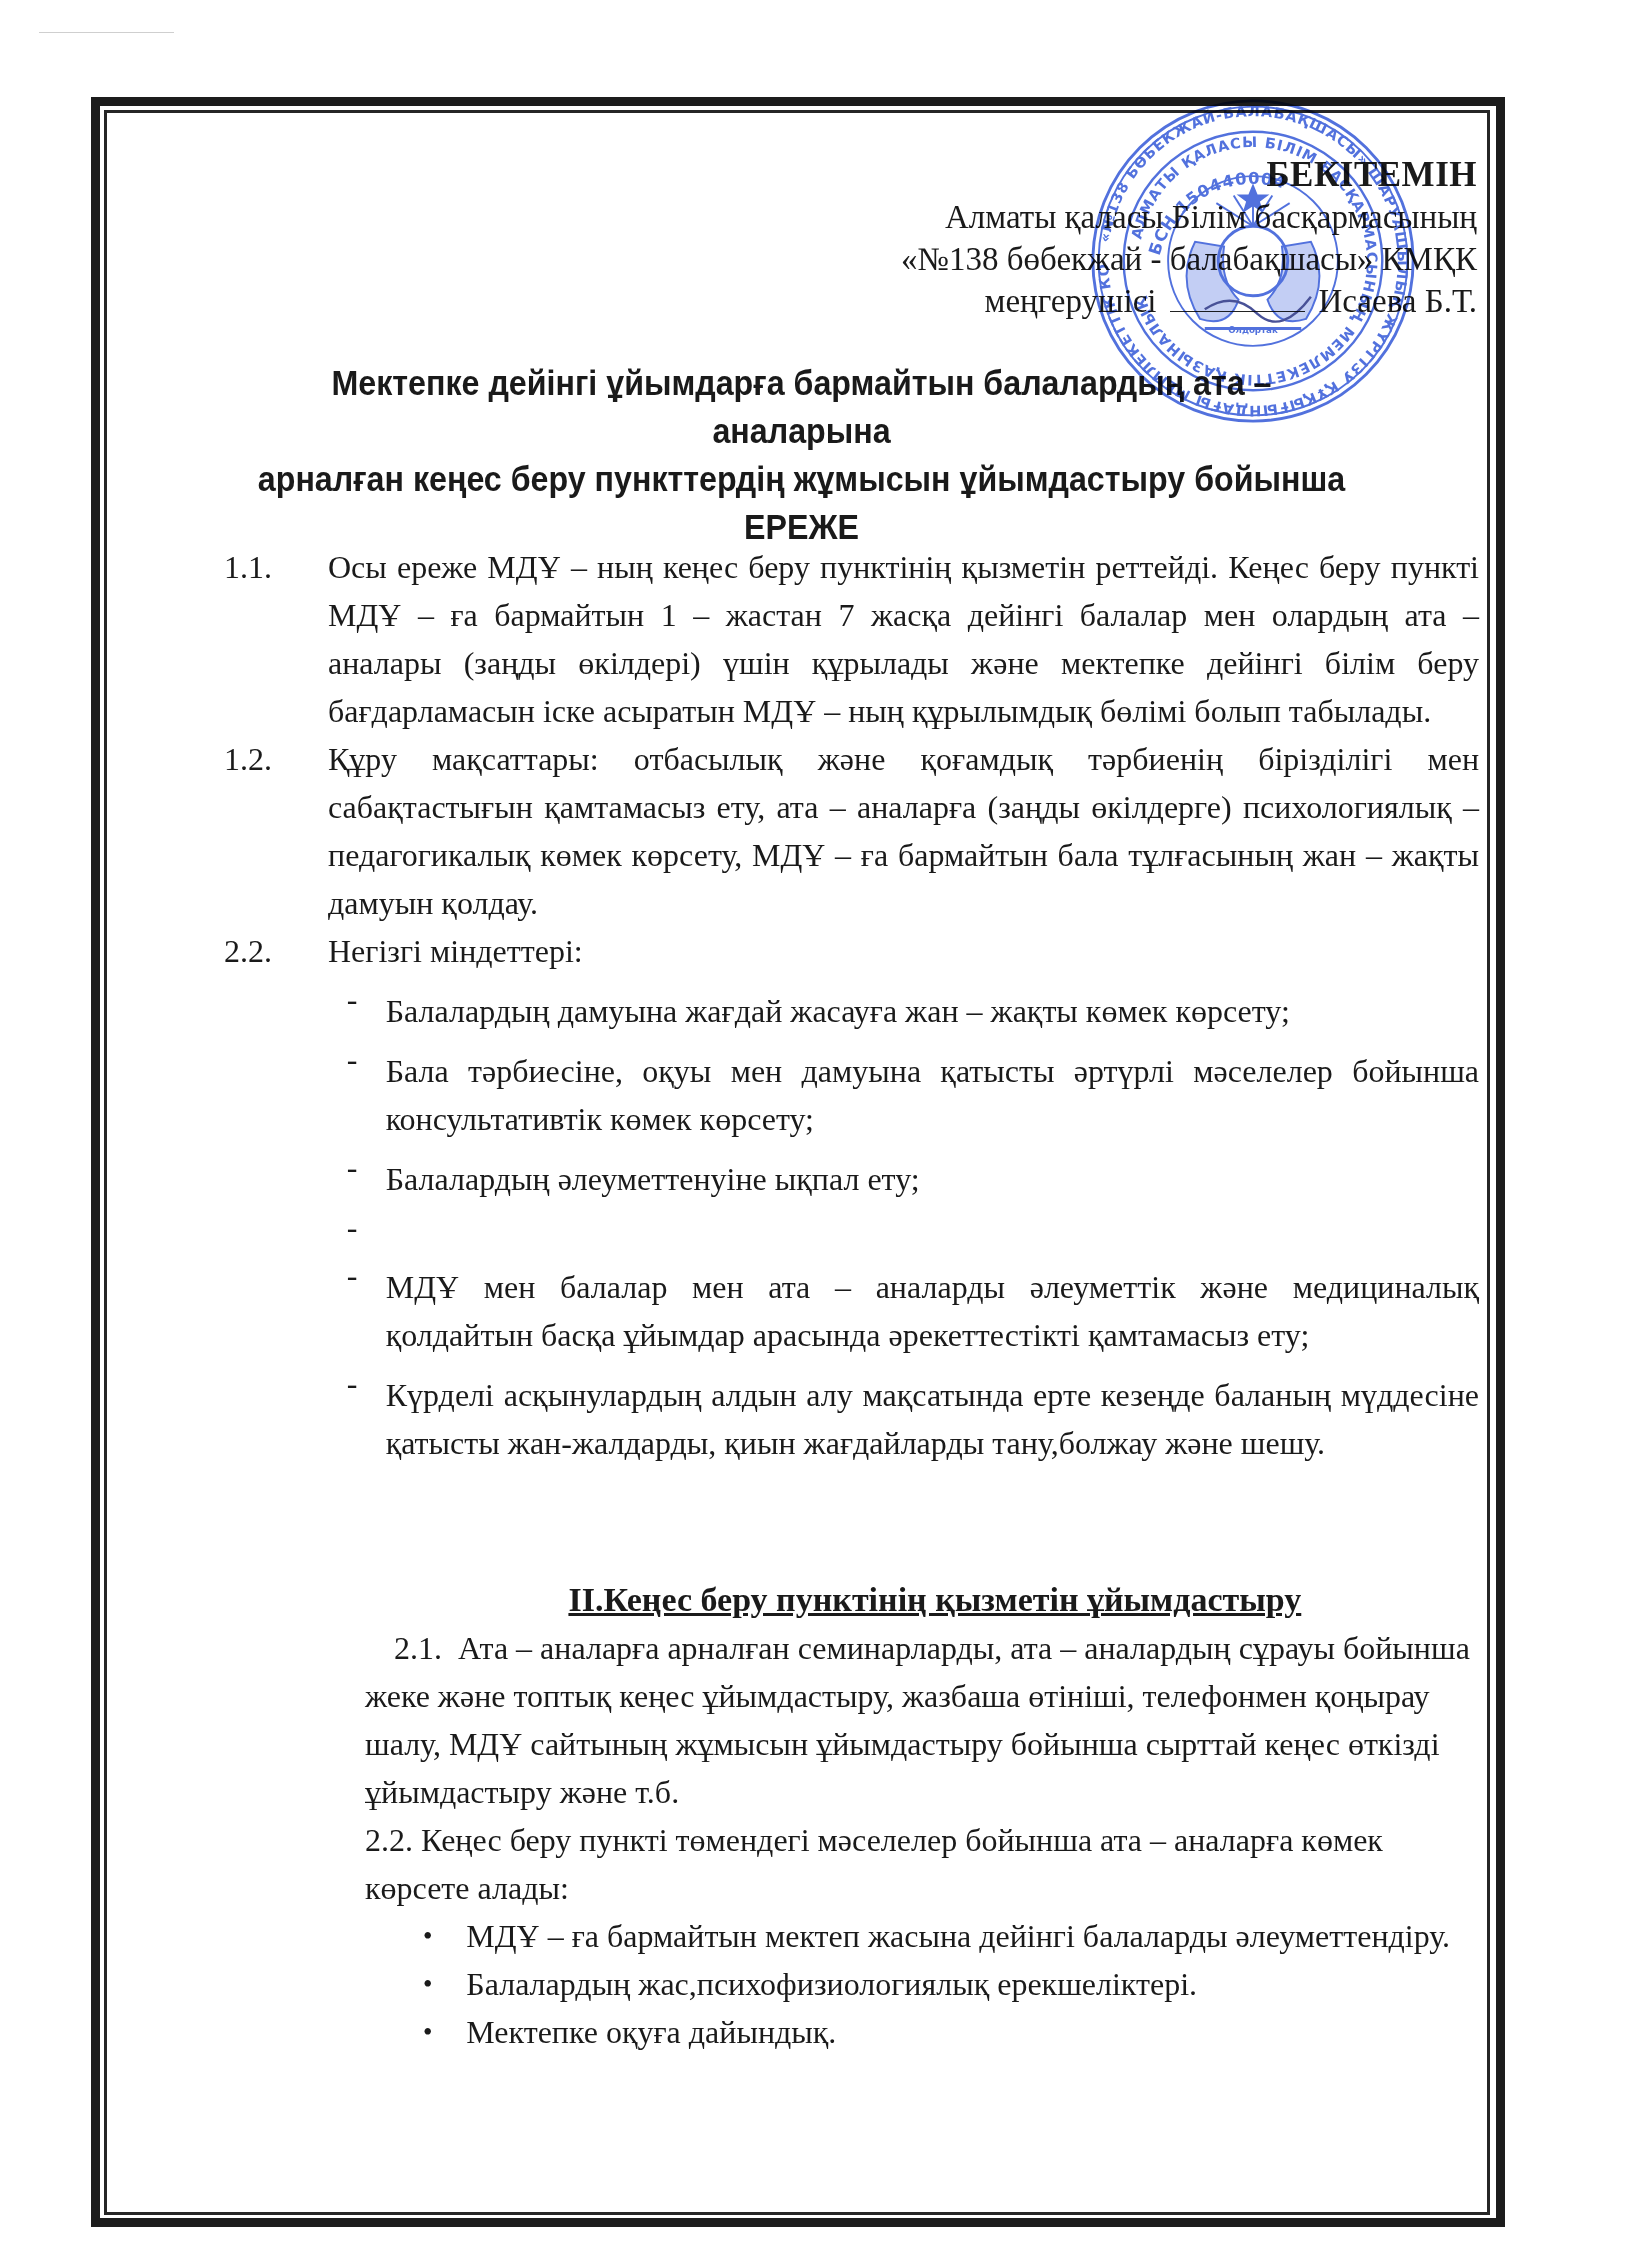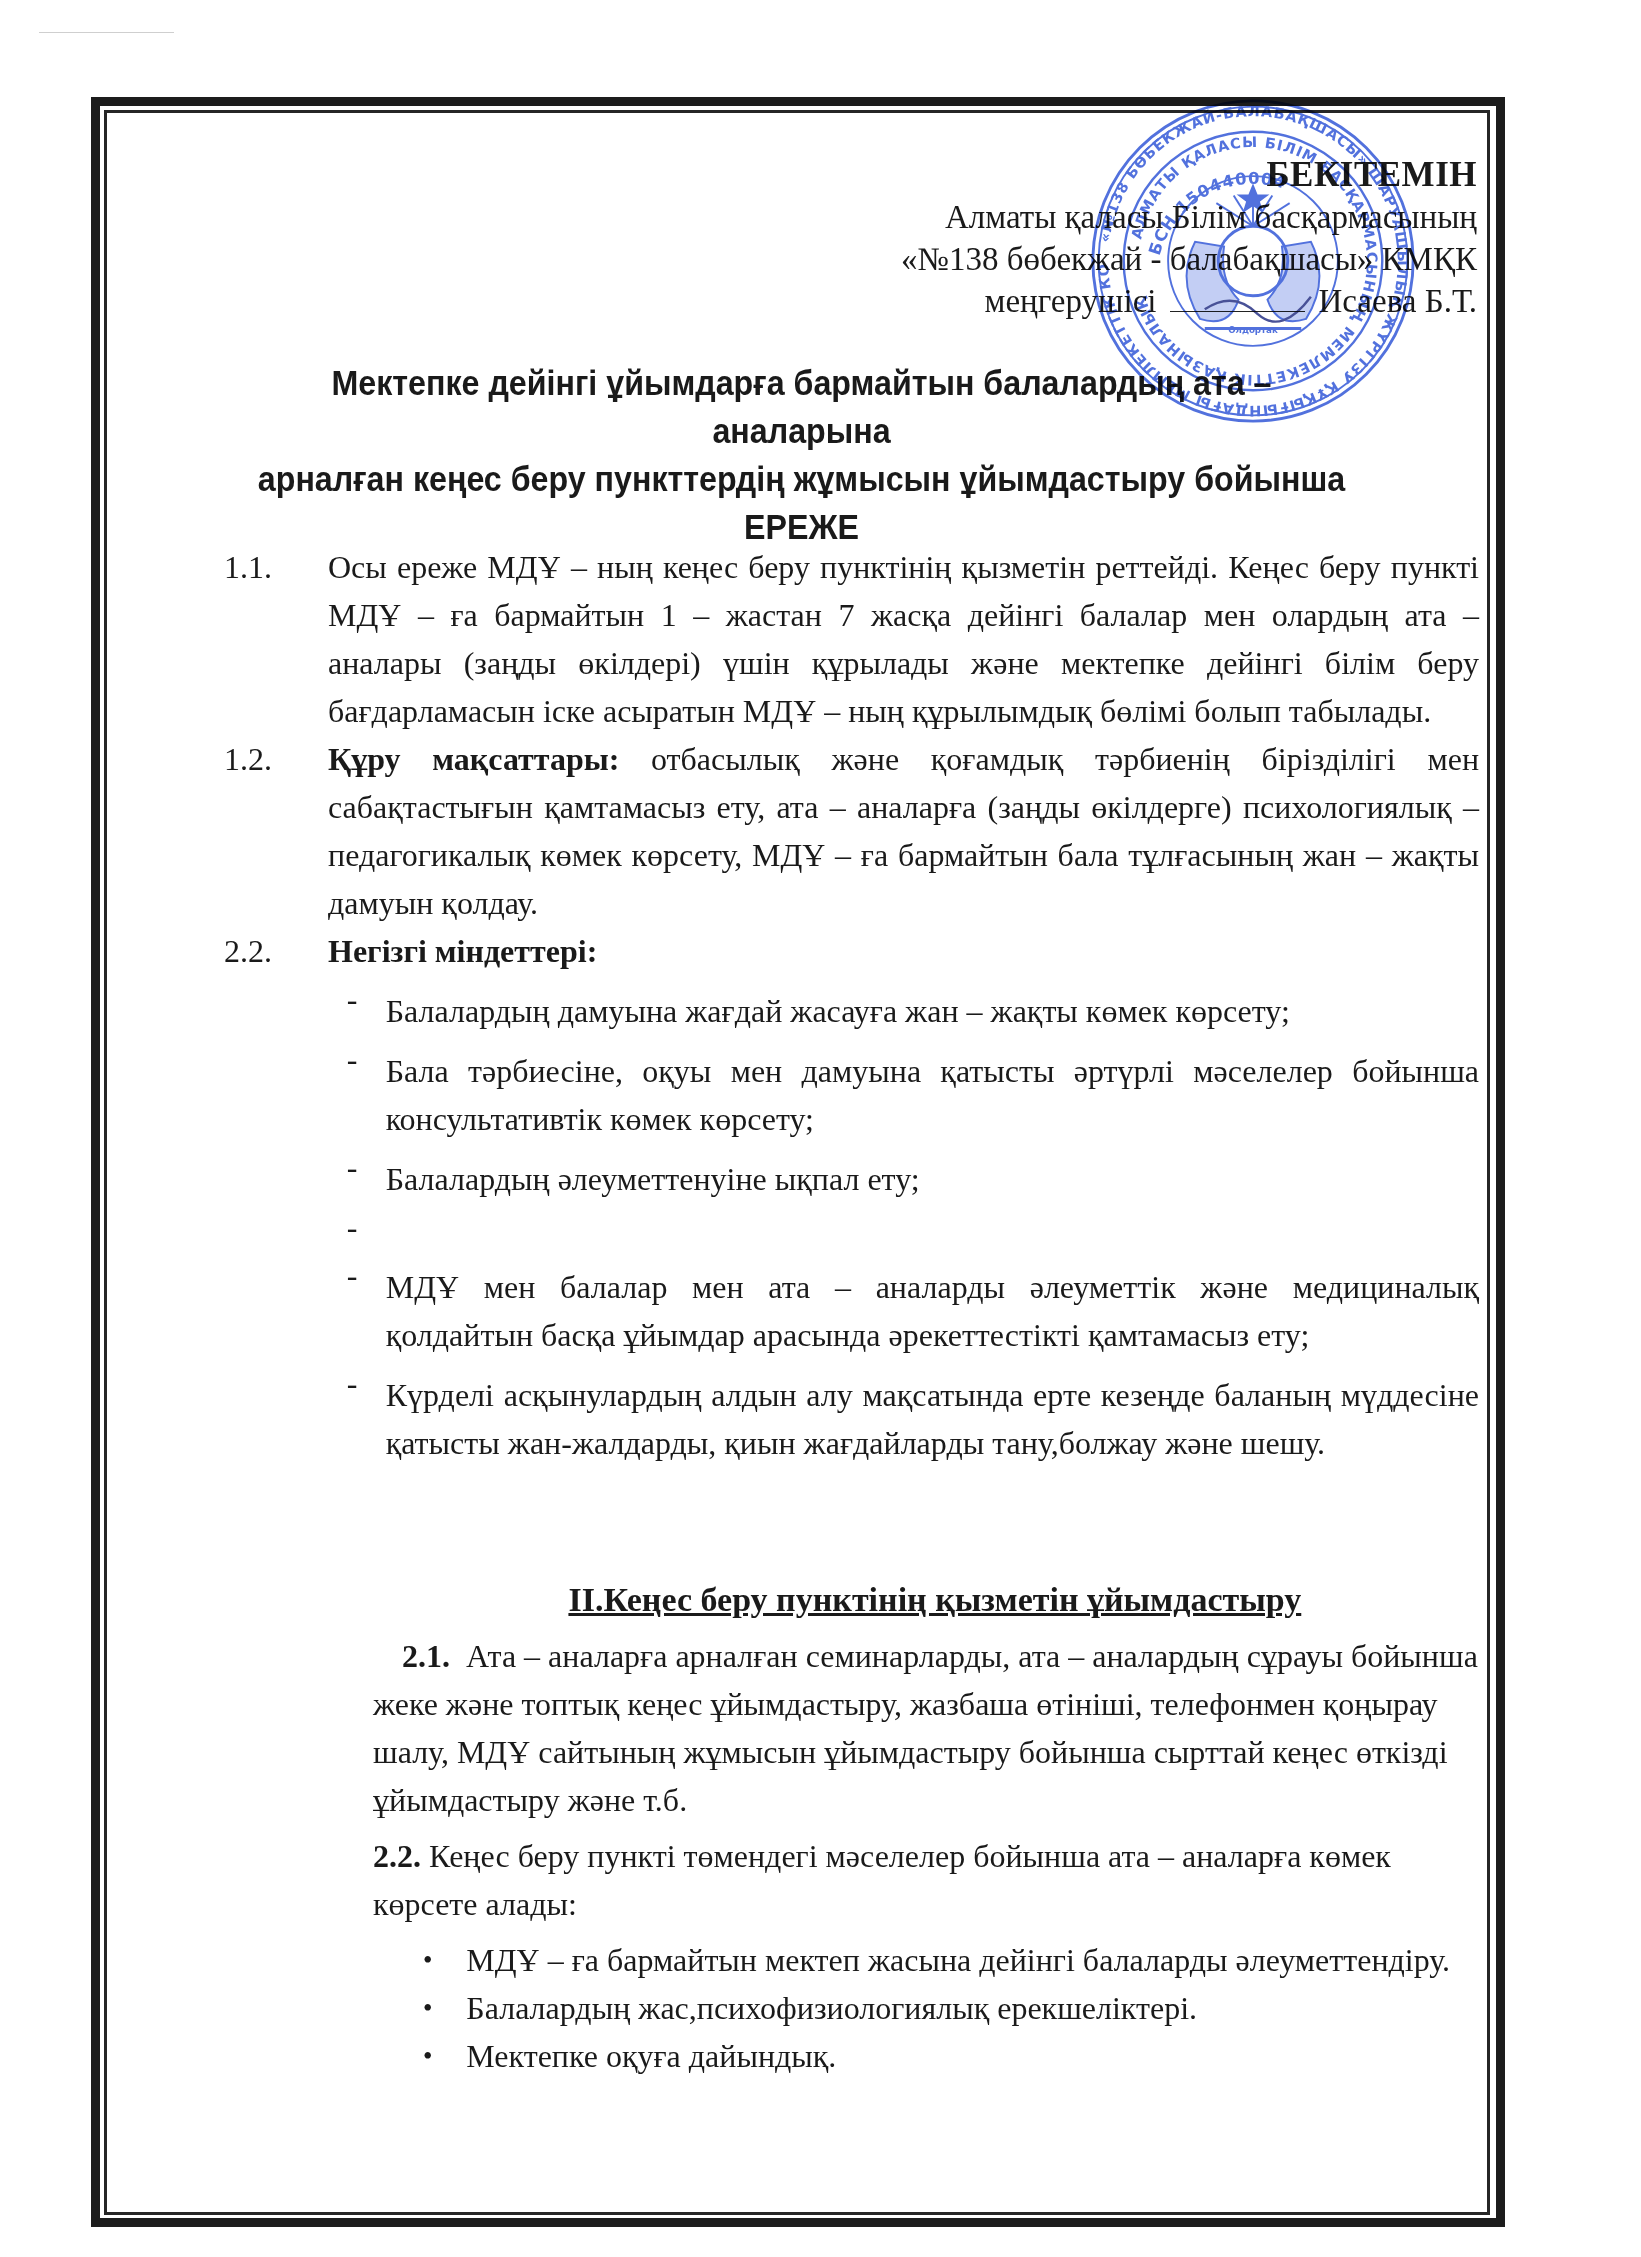--- a/index.html
+++ b/index.html
@@ -33,25 +33,25 @@
   }
 
   .body-text { position: absolute; left: 224px; width: 1255px; top: 543px; font-size: 32px; line-height: 48px; }
   .num-row { display: flex; }
   .num-row .num { width: 104px; flex: none; font-weight: normal; }
   .num-row .txt { flex: 1; text-align: justify; text-align-last: left; }
   .dash-list { margin: 0; padding: 0; list-style: none; }
   .dash-list li { display: flex; }
   .dash-list .bullet { width: 48px; flex: none; text-align: center; padding-left: 104px; box-sizing: content-box; margin-right: 0; }
   .dash-list .li-txt { flex: 1; text-align: justify; text-align-last: left; padding-left: 9.7px; margin-top: 12px; }
-  .b { font-weight: bold; }
+  .b { font-weight: normal; }
 
   .sec2 { position: absolute; left: 365px; width: 1130px; top: 1576px; font-size: 32px; line-height: 48px; }
   .sec2-heading { text-align: center; font-weight: bold; font-size: 34px; padding-left: 9.7px; margin-bottom: 0; text-decoration: underline; }
-  .sec2 p { margin: 8px; }
+  .sec2 p { margin: 0; }
   .sec2 .indent { padding-left: 29px; }
   .dot-list { margin: 0; padding: 0; list-style: none; }
   .dot-list li { display: flex; }
   .dot-list .dot { width: 77px; flex: none; text-align: right; padding-right: 24px; box-sizing: border-box; padding-left: 58px; font-size: 27px; }
   .dot-list .li-txt { flex: 1; padding-left: 19.3px; }
 </style>
 </head>
 <body>
 
 <div class="scanline"></div>

